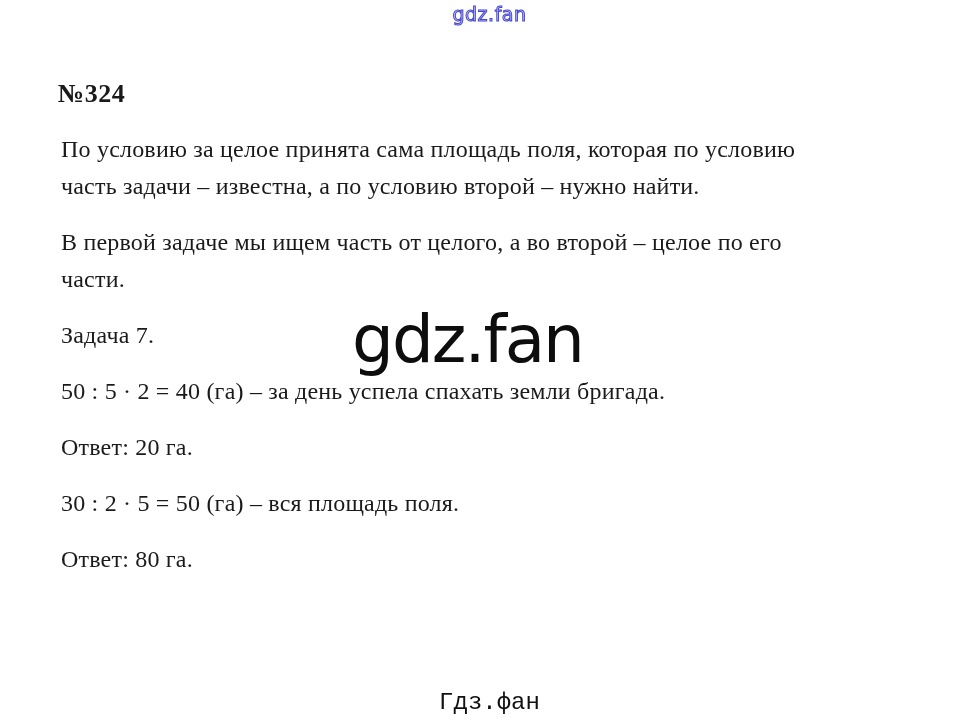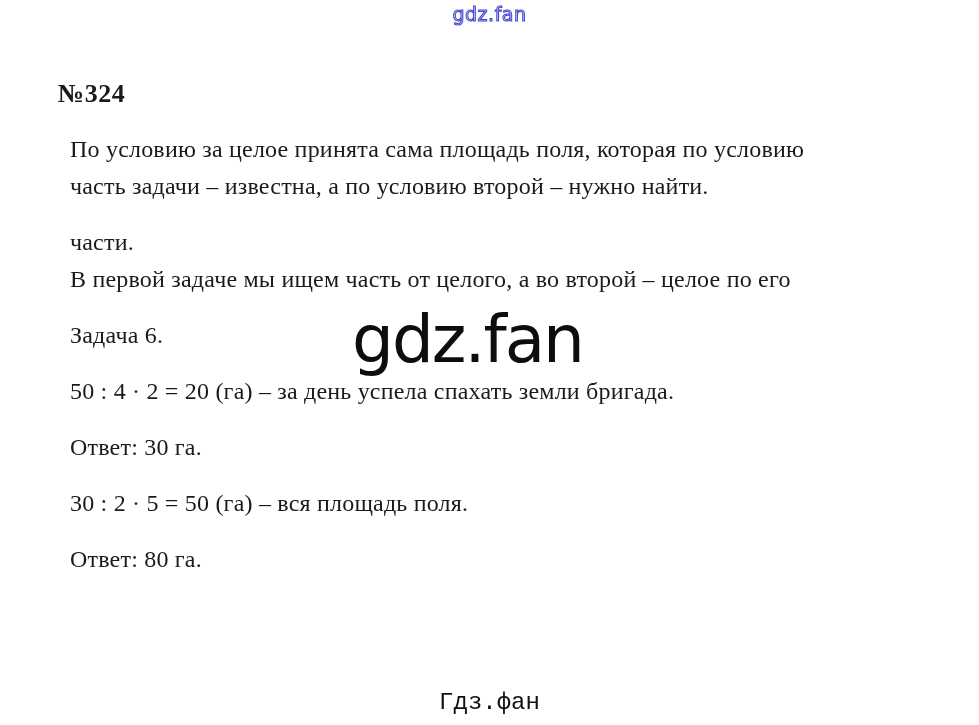--- a/index.html
+++ b/index.html
@@ -27,21 +27,21 @@
     right: 40px;
   }
   .doc-title {
     font-size: 26px;
     font-weight: bold;
     line-height: 37px;
     margin: 0 0 19px 0;
     letter-spacing: 0.5px;
   }
   .para {
-    margin: 0 0 19px 12px;
+    margin: 0 0 19px 3px;
   }
   .line {
     font-size: 24px;
     line-height: 37px;
     white-space: nowrap;
     letter-spacing: 0.2px;
   }
   .wm-top {
     position: absolute;
     top: 3px;
@@ -90,34 +90,34 @@
   <div class="content">
 
     <div class="doc-title">№324</div>
 
     <div class="para">
       <div class="line">По условию за целое принята сама площадь поля, которая по условию</div>
       <div class="line">часть задачи – известна, а по условию второй – нужно найти.</div>
     </div>
 
     <div class="para">
+      <div class="line">В первой задаче мы ищем часть от целого, а во второй – целое по его</div>
       <div class="line">части.</div>
-      <div class="line">В первой задаче мы ищем часть от целого, а во второй – целое по его</div>
     </div>
 
     <div class="para">
-      <div class="line">Задача 6.</div>
+      <div class="line">Задача 7.</div>
     </div>
 
     <div class="para">
-      <div class="line">50 : 4 · 2 = 20 (га) – за день успела спахать земли бригада.</div>
+      <div class="line">50 : 5 · 2 = 40 (га) – за день успела спахать земли бригада.</div>
     </div>
 
     <div class="para">
-      <div class="line">Ответ: 30 га.</div>
+      <div class="line">Ответ: 20 га.</div>
     </div>
 
 
     <div class="para">
       <div class="line">30 : 2 · 5 = 50 (га) – вся площадь поля.</div>
     </div>
 
     <div class="para">
       <div class="line">Ответ: 80 га.</div>
     </div>

